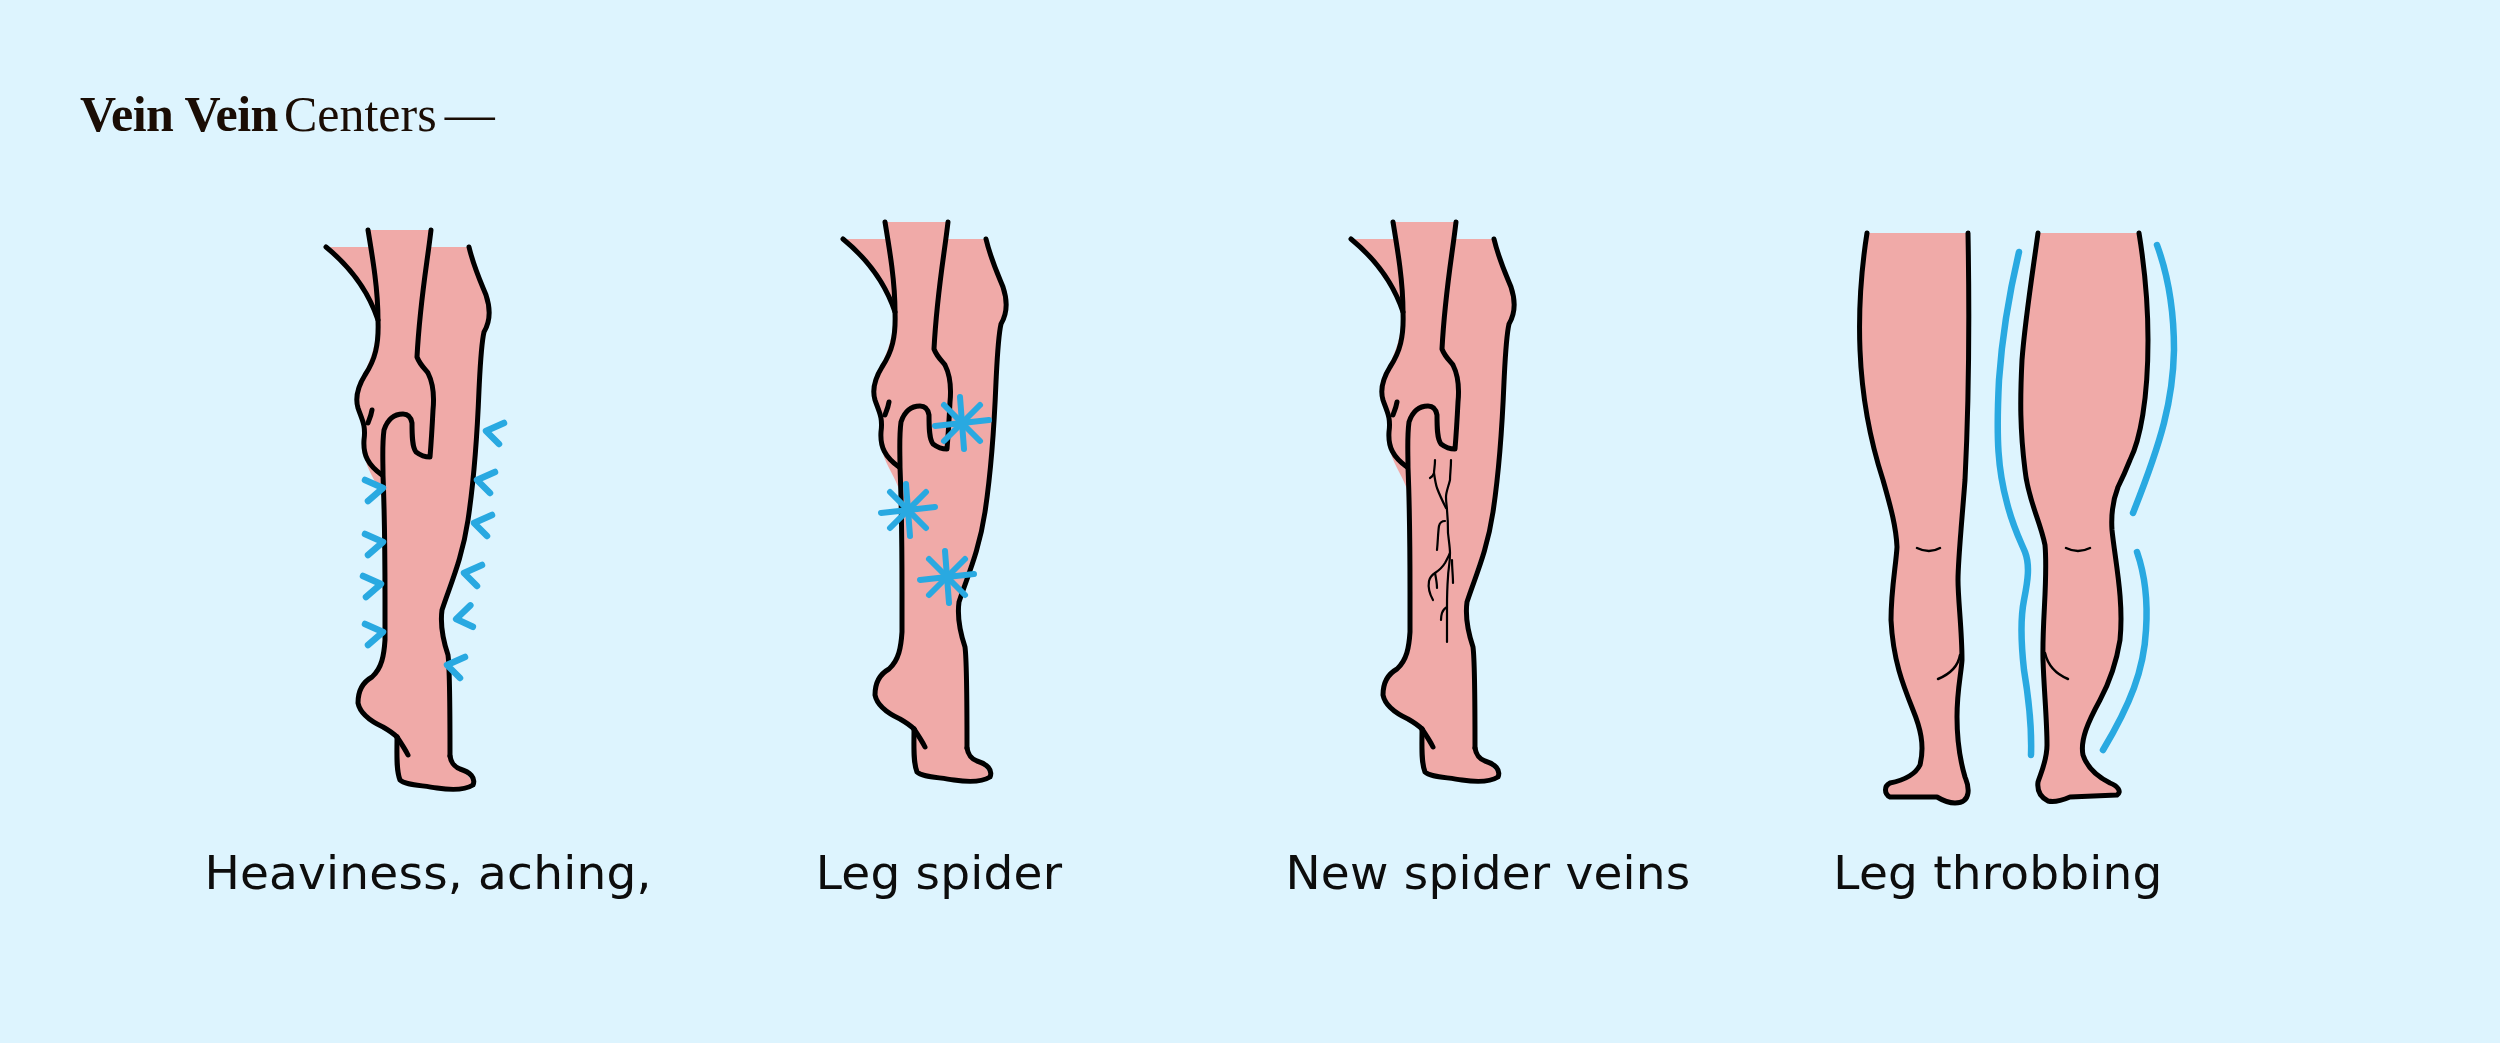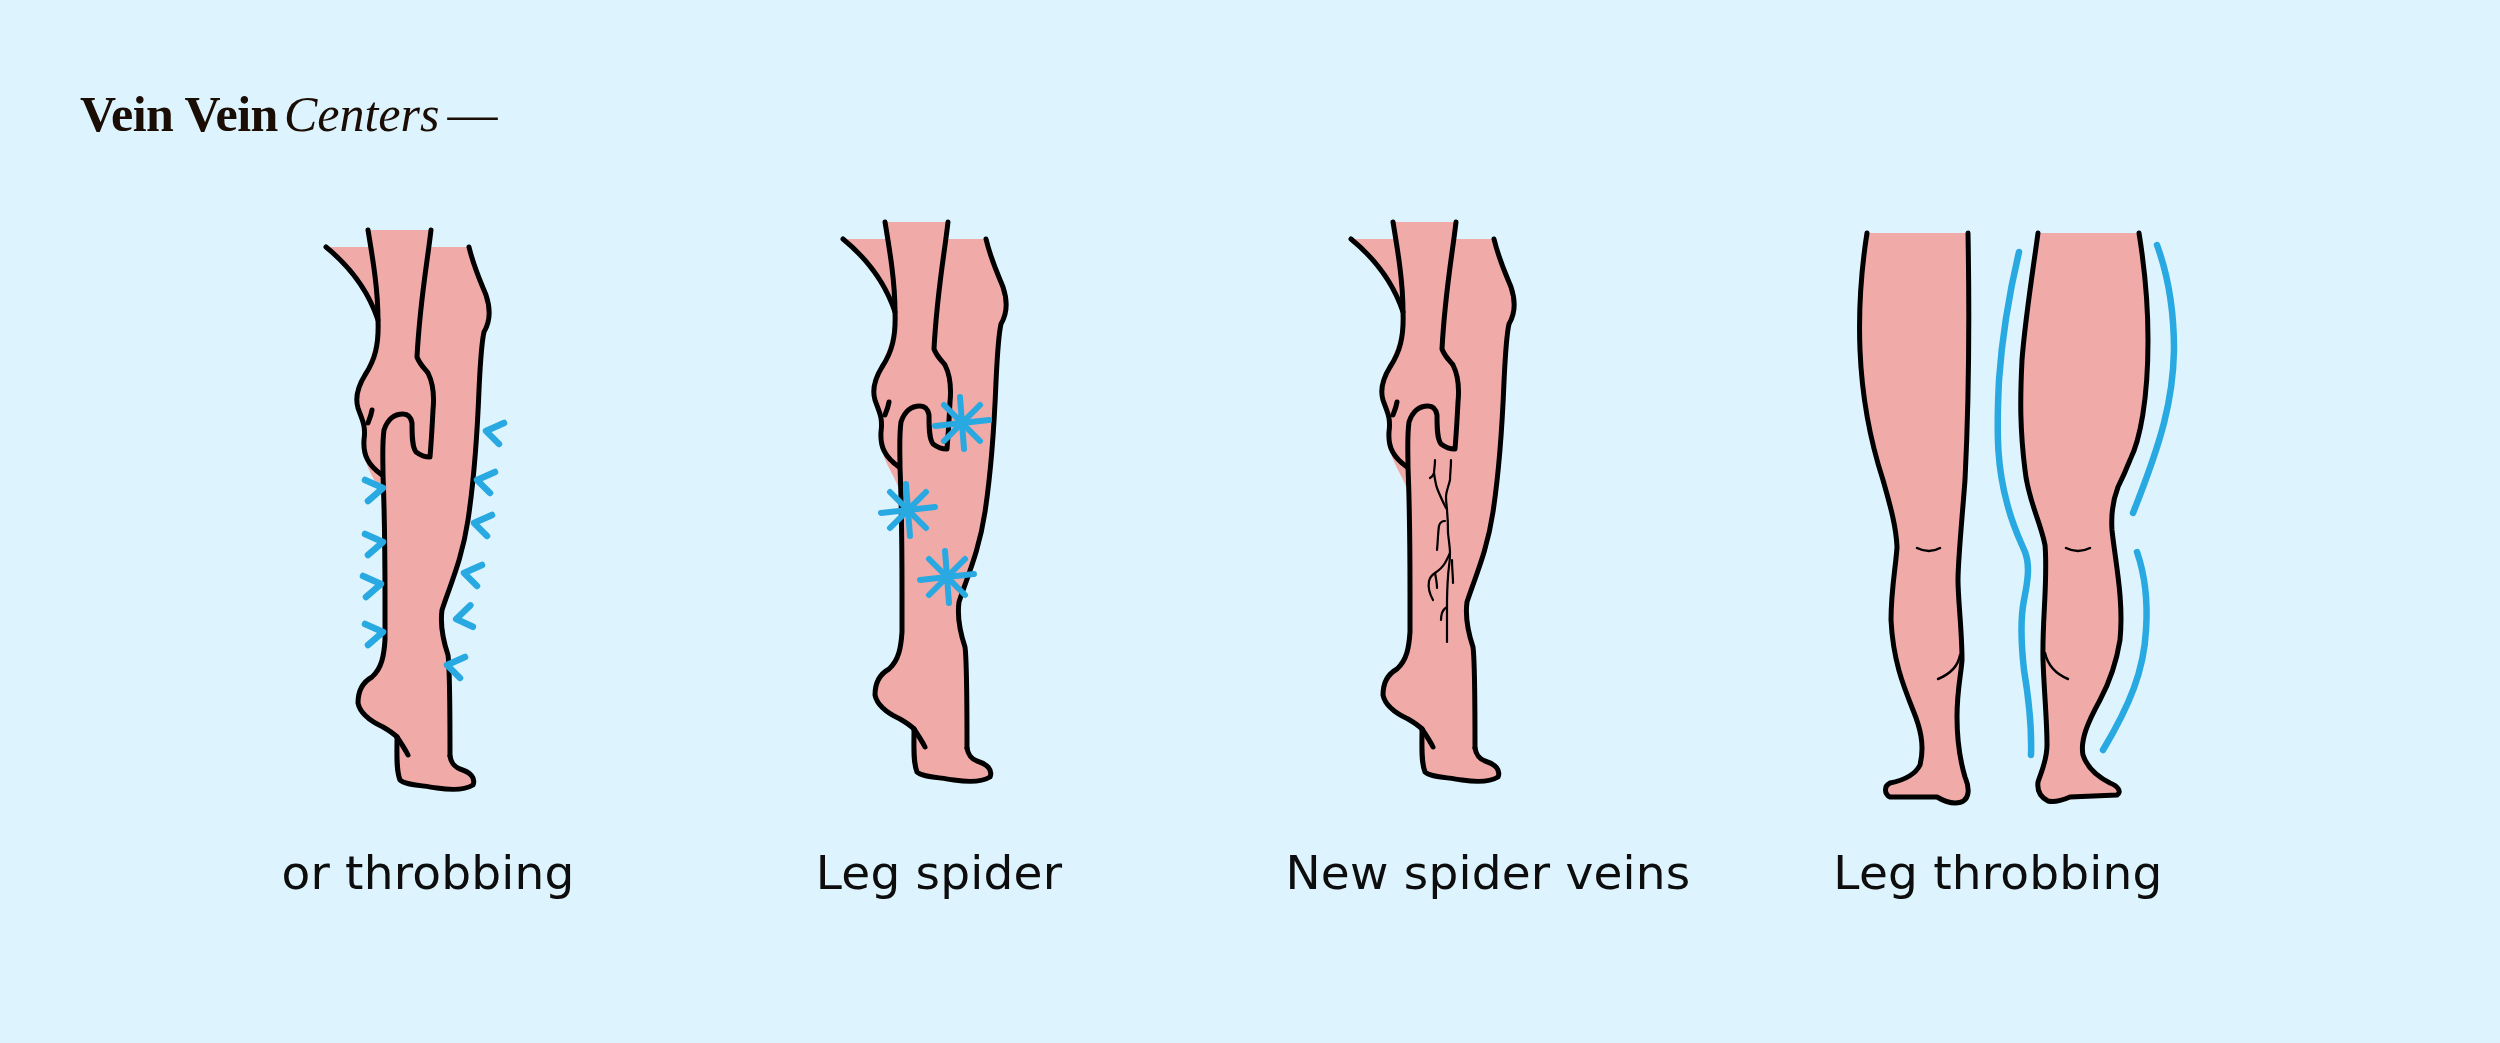--- a/index.html
+++ b/index.html
@@ -6,21 +6,21 @@
   body {
     width: 2500px; height: 1043px; overflow: hidden;
     background: #ddf4fe; position: relative;
   }
   .brand {
     position: absolute; left: 80px; top: 84px;
     font-family: "Liberation Serif", "DejaVu Serif", serif;
     color: #1a0d05; font-size: 50px; line-height: 60px; white-space: nowrap;
   }
   .brand .bold { font-weight: 700; letter-spacing: -0.5px; }
-  .brand .ital { font-style: italic; margin-left: 6px; }
+  .brand .ital { margin-left: 6px; }
   .brand .dash { margin-left: 8px; }
   svg.art { position: absolute; left: 0; top: 0; }
   .label {
     position: absolute; text-align: center;
     font-family: "DejaVu Sans", "Liberation Sans", sans-serif;
     font-size: 47px; line-height: 63px; color: #0d0d0d; letter-spacing: 0.2px;
     white-space: nowrap; transform: translateX(-50%);
   }
 </style>
 </head>
@@ -141,17 +141,17 @@
     </g>
     <g fill="none" stroke="#29a9e1" stroke-width="6.5" stroke-linecap="round">
       <path d="M2019,252 C2010,290 2002,337 1999,380 C1996,440 1998,470 2007,503 C2013,527 2020,540 2025,552 C2030,565 2028,580 2024,600 C2020,620 2021,643 2024,670 C2029,700 2032,725 2031,755"></path>
       <path d="M2157,245 C2168,275 2174,310 2174,350 C2173,400 2162,440 2133,513"></path>
       <path d="M2137,552 C2145,575 2148,600 2146,630 C2144,670 2130,705 2103,750"></path>
     </g>
   </g>
 </svg>
 
 <div class="label" style="left:428px; top:841px;">
-  <div>or throbbing</div>
+  <div>Heaviness, aching,</div>
 </div>
 <div class="label" style="left:939px; top:841px;">Leg spider</div>
 <div class="label" style="left:1464px; top:841px;margin-left:24px;">New spider veins</div>
 <div class="label" style="left:1998px; top:841px;">Leg throbbing</div>
 
 </body></html>

